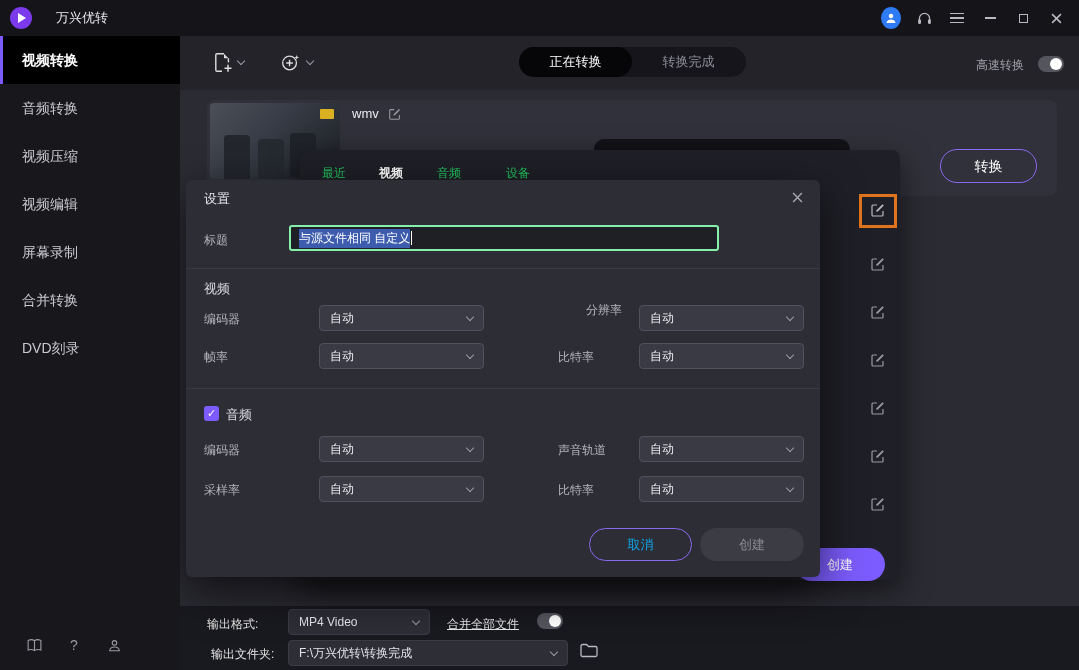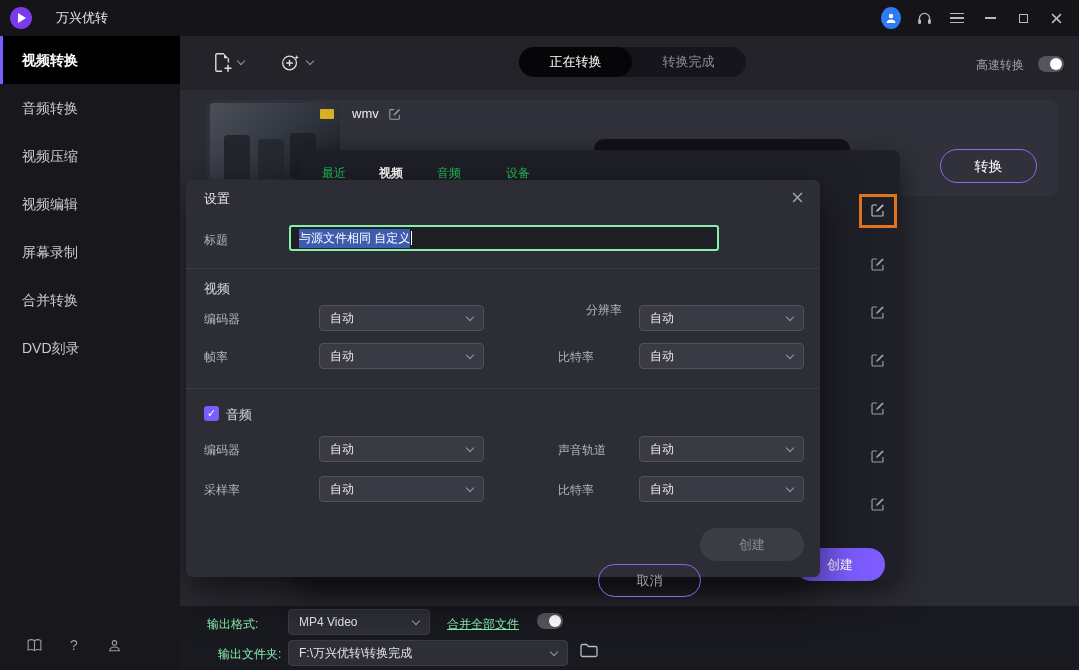--- a/index.html
+++ b/index.html
@@ -64,26 +64,26 @@
   .dlg-close { position:absolute; right:14px; top:8px; width:18px; height:18px; color:#a7a7af; font-size:15px; text-align:center; line-height:18px; cursor:pointer; }
   .dlg-label { position:absolute; font-size:12px; color:#b5b5bd; }
   .dlg-sect { position:absolute; font-size:13px; color:#d9d9e0; }
   .title-input { position:absolute; left:103px; top:45px; width:430px; height:26px; background:#1f1f26; border:2px solid #86efac; border-radius:3px; display:flex; align-items:center; padding:0 8px; cursor:text; }
   .sel { background:#3d5cae; color:#fff; font-size:12px; padding:1px 0; }
   .caret { width:1px; height:14px; background:#fff; margin-left:1px; }
   .divider { position:absolute; left:0; width:634px; height:1px; background:#3a3a43; }
   .dd { position:absolute; width:165px; height:26px; background:#3a3a45; border:1px solid #51515e; border-radius:4px; display:flex; align-items:center; justify-content:space-between; padding:0 10px; font-size:12px; color:#e8e8ee; cursor:pointer; }
   .cb { position:absolute; left:18px; width:15px; height:15px; background:#7c5cfe; border-radius:3px; color:#fff; font-size:11px; text-align:center; line-height:15px; cursor:pointer; }
   .pill-btn { position:absolute; top:348px; height:33px; border-radius:17px; font-size:13px; text-align:center; line-height:31px; cursor:pointer; }
-  .cancel { left:412px; width:103px; border:1px solid #8b68f0; color:#a3a3a3; background:transparent;margin-top:36px; }
+  .cancel { left:403px; width:103px; border:1px solid #8b68f0; color:#0ea5e9; background:transparent; }
   .create-dis { left:514px; width:104px; background:#3c3c45; color:#8a8a92; border:none; line-height:33px; }
 
   
   .botbar { position:absolute; left:180px; top:606px; width:899px; height:64px; background:#191920; z-index:4; }
-  .bb-label { position:absolute; font-size:12px; color:#86efac; }
+  .bb-label { position:absolute; font-size:12px; color:#e5e5e5; }
   .bb-dd { position:absolute; height:26px; background:#2e2e37; border:1px solid #3c3c46; border-radius:4px; display:flex; align-items:center; justify-content:space-between; padding:0 10px; font-size:12px; color:#e2e2e8; cursor:pointer; }
 
   svg { display:block; }
 </style>
 </head>
 <body>
 
 <div class="app">
 
   <header class="topbar">
@@ -325,21 +325,21 @@
     <span class="bb-label" style="left:27px; top:10px;">输出格式:</span>
     <div class="bb-dd" style="left:108px; top:3px; width:142px;">
       <span>MP4 Video</span>
         <i class="chev"></i>
     </div>
     <span class="bb-label" style="left:267px; top:10px;text-decoration:underline;">合并全部文件</span>
     <div class="toggle" style="left:357px; top:7px;">
         <div class="knob"></div>
       </div>
 
-    <span class="bb-label" style="left:38px; top:40px;">输出文件夹:</span>
+    <span class="bb-label" style="left:31px; top:40px;">输出文件夹:</span>
     <div class="bb-dd" style="left:108px; top:34px; width:280px;">
       <span>F:\万兴优转\转换完成</span>
         <i class="chev"></i>
     </div>
     <div style="position:absolute; left:400px; top:37px; cursor:pointer;">
       <svg width="18" height="15" viewBox="0 0 18 14">
           <path d="M1 2.5A1.5 1.5 0 0 1 2.5 1h4l2 2h7A1.5 1.5 0 0 1 17 4.5v7a1.5 1.5 0 0 1-1.5 1.5h-13A1.5 1.5 0 0 1 1 11.5z" fill="none" stroke="#b9b9c2" stroke-width="1.3"></path>
         </svg>
     </div>
 

